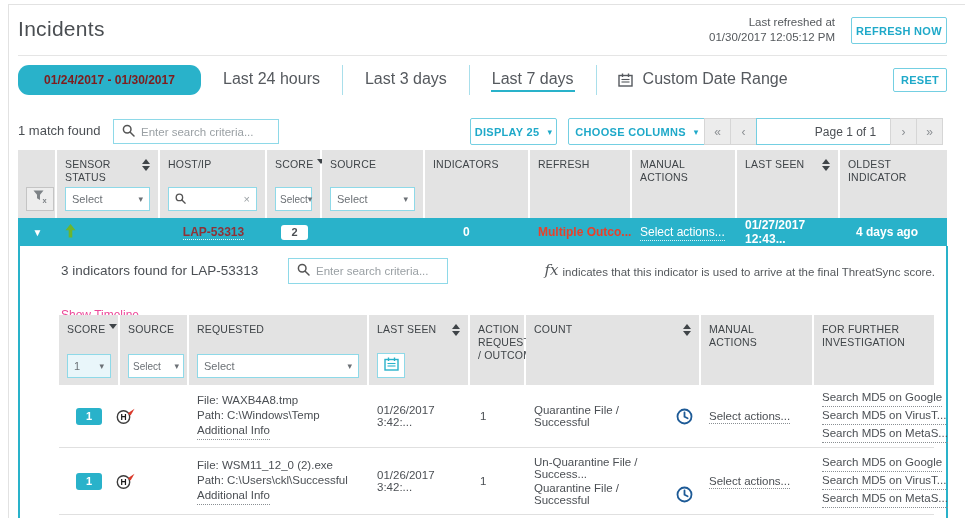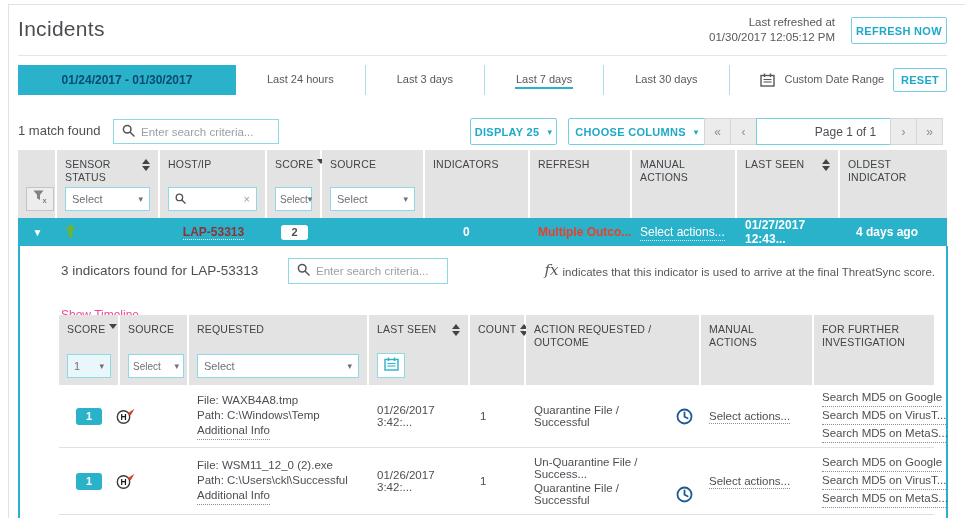--- a/index.html
+++ b/index.html
@@ -11,23 +11,23 @@
   
   .page-title { position:absolute; left:18px; top:17px; font-size:21px; color:#4a4e52; letter-spacing:.3px; }
   .refresh-info { position:absolute; right:130px; top:15px; text-align:right; font-size:11.5px; line-height:15px; color:#54585c; }
   .btn-outline { background:#fff; border:1px solid #74cfe2; color:#1fa9c9; font-weight:bold; font-size:11px;
                  display:flex; align-items:center; justify-content:center; letter-spacing:.3px; cursor:pointer; border-radius:2px; }
   .refresh-btn { position:absolute; right:18px; top:17px; width:96px; height:27px; }
   .header-divider { position:absolute; left:18px; top:55px; width:929px; height:1px; background:#e5e5e5; }
 
   
   .tabbar { position:absolute; left:18px; top:65px; width:929px; height:30px; display:flex; }
-  .tab-active { width:218px; background:#29b2ca; color:#0c4a6e; font-weight:bold; font-size:12px;
-                display:flex; align-items:center; justify-content:center; cursor:pointer; }
-  .tab { display:flex; align-items:center; padding:0 30px; font-size:11px; color:#55595e; cursor:pointer; }
+  .tab-active { width:183px; background:#29b2ca; color:#7f1d1d; font-weight:bold; font-size:12px;
+                display:flex; align-items:center; justify-content:center; cursor:pointer;border-radius:11px; }
+  .tab { display:flex; align-items:center; padding:0 21px; font-size:16px; color:#55595e; cursor:pointer; }
   .tab + .tab { border-left:1px solid #a9dfeb; }
   .tab .lbl { padding:2px 1px 4px; }
   .tab.selected .lbl { border-bottom:2px solid #29b2ca; padding-bottom:2px; }
   .tab .cal { margin-right:9px; display:inline-flex; }
   .reset-btn { position:absolute; right:18px; top:68px; width:54px; height:24px; }
 
   
   .match-found { position:absolute; left:18px; top:123px; font-size:13px; color:#4b4f54; }
   .searchbox { border:1px solid #8ed9e8; background:#fff; display:flex; align-items:center; padding:0 8px; gap:6px; }
   .searchbox input { border:none; outline:none; flex:1; font-size:11.5px; color:#4b4f54; background:transparent;
@@ -125,23 +125,20 @@
     <div class="tab">
       <span class="lbl">Last 24 hours</span>
       </div>
     <div class="tab">
       <span class="lbl">Last 3 days</span>
       </div>
     <div class="tab selected">
       <span class="lbl">Last 7 days</span>
       </div>
     <div class="tab">
-      <span class="lbl">Last 30 days</span>
-      </div>
-    <div class="tab">
       <span class="cal">
         <svg width="15" height="14" viewBox="0 0 15 14">
             <rect x="1" y="2.5" width="13" height="10.5" fill="none" stroke="#55595e" stroke-width="1.4"></rect>
             <line x1="4.5" y1="0.5" x2="4.5" y2="4" stroke="#55595e" stroke-width="1.4"></line>
             <line x1="10.5" y1="0.5" x2="10.5" y2="4" stroke="#55595e" stroke-width="1.4"></line>
             <line x1="3.5" y1="6.5" x2="11.5" y2="6.5" stroke="#55595e" stroke-width="1.1"></line>
             <line x1="3.5" y1="9" x2="11.5" y2="9" stroke="#55595e" stroke-width="1.1"></line>
           </svg>
       </span>
       <span class="lbl">Custom Date Range</span>
@@ -353,30 +350,30 @@
                 <line x1="4.5" y1="0.5" x2="4.5" y2="4" stroke="#29b2ca" stroke-width="1.4"></line>
                 <line x1="10.5" y1="0.5" x2="10.5" y2="4" stroke="#29b2ca" stroke-width="1.4"></line>
                 <line x1="3.5" y1="6.5" x2="11.5" y2="6.5" stroke="#29b2ca" stroke-width="1.1"></line>
                 <line x1="3.5" y1="9" x2="11.5" y2="9" stroke="#29b2ca" stroke-width="1.1"></line>
               </svg>
           </span>
         </div>
       </div>
       <div class="th">
         <div class="th-label">
+            <span>ACTION REQUESTED / OUTCOME</span>
+          </div>
+      </div>
+      <div class="th">
+        <div class="th-label">
             <span>COUNT</span>
           <span class="sort">
               <span class="tri-up"></span>
               <span class="tri-down"></span>
             </span>
-          </div>
-      </div>
-      <div class="th">
-        <div class="th-label">
-            <span>ACTION REQUESTED / OUTCOME</span>
           </div>
       </div>
       <div class="th">
         <div class="th-label">
             <span>MANUAL ACTIONS</span>
           </div>
       </div>
       <div class="th">
         <div class="th-label">
             <span>FOR FURTHER INVESTIGATION</span>

